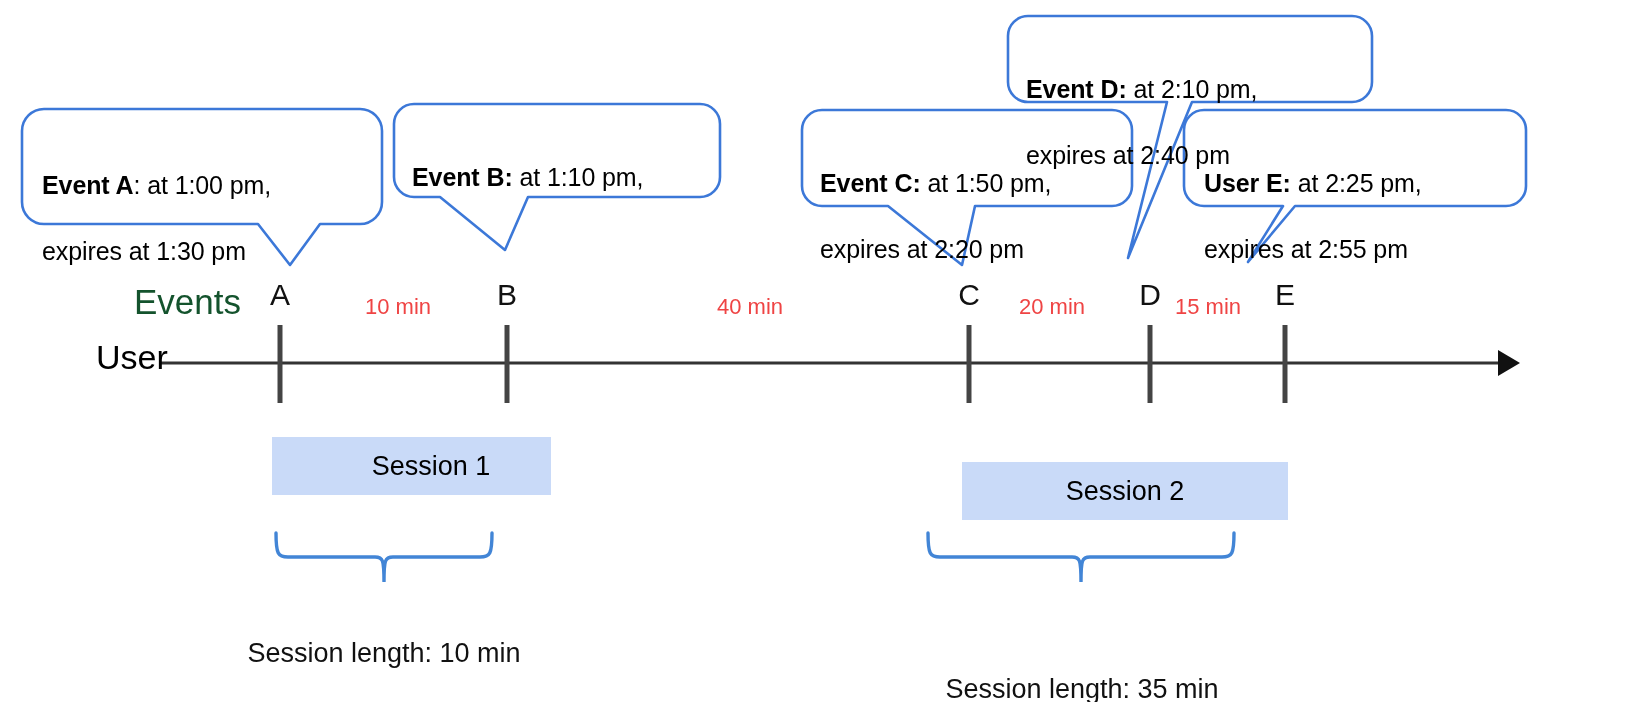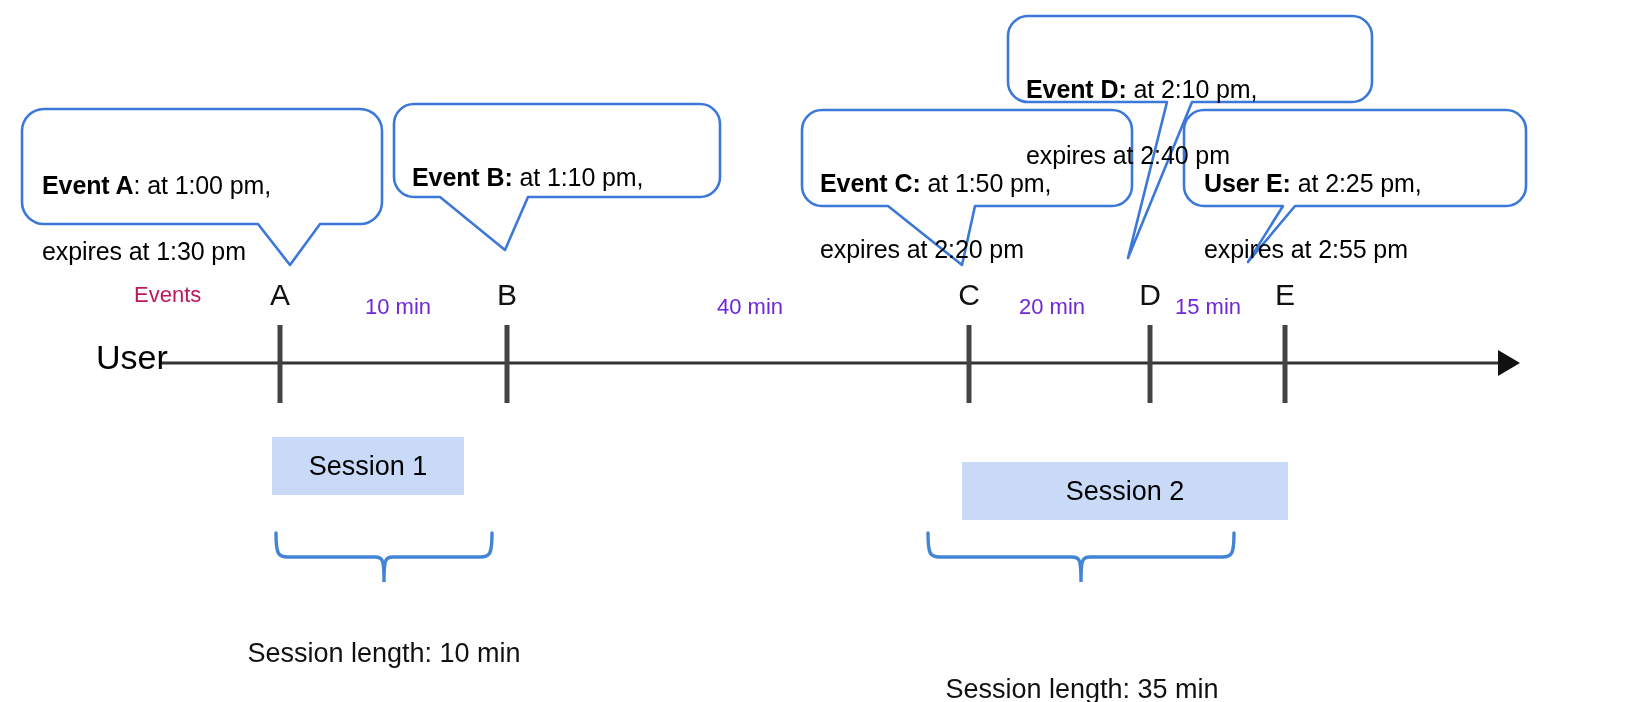--- a/index.html
+++ b/index.html
@@ -39,36 +39,36 @@
     font-weight: bold;
   }
   .axis-label {
     position: absolute;
     font-size: 34px;
     color: #000000;
     white-space: nowrap;
   }
   .events-label {
     position: absolute;
-    font-size: 22px;
-    color: #be185d;
+    font-size: 35px;
+    color: #14532d;
     white-space: nowrap;
   }
   .marker-label {
     position: absolute;
     font-size: 30px;
     color: #111111;
     white-space: nowrap;
     text-align: center;
     transform: translateX(-50%);
   }
   .interval-label {
     position: absolute;
     font-size: 22px;
-    color: #6d28d9;
+    color: #ef4444;
     white-space: nowrap;
     text-align: center;
     transform: translateX(-50%);
   }
   .session-bar {
     position: absolute;
     background: #c9daf8;
     display: flex;
     align-items: center;
     justify-content: center;
@@ -185,21 +185,21 @@
   <div class="marker-label" style="left:507px; top:278px;">B</div>
   <div class="marker-label" style="left:969px; top:278px;">C</div>
   <div class="marker-label" style="left:1150px; top:278px;">D</div>
   <div class="marker-label" style="left:1285px; top:278px;">E</div>
 
   <div class="interval-label" style="left:398px; top:294px;">10 min</div>
   <div class="interval-label" style="left:750px; top:294px;">40 min</div>
   <div class="interval-label" style="left:1052px; top:294px;">20 min</div>
   <div class="interval-label" style="left:1208px; top:294px;">15 min</div>
 
-  <div class="session-bar" style="left:272px; top:437px; width:192px; height:58px;">
+  <div class="session-bar" style="left:272px; top:437px; width:240px; height:58px;padding-left:39px;">
     <span>Session 1</span>
   </div>
   <div class="session-bar" style="left:962px; top:462px; width:326px; height:58px;">
     <span>Session 2</span>
   </div>
 
   <div class="session-length" style="left:384px; top:638px;">Session length: 10 min</div>
   <div class="session-length" style="left:1082px; top:674px;">Session length: 35 min</div>
 
 </div>

